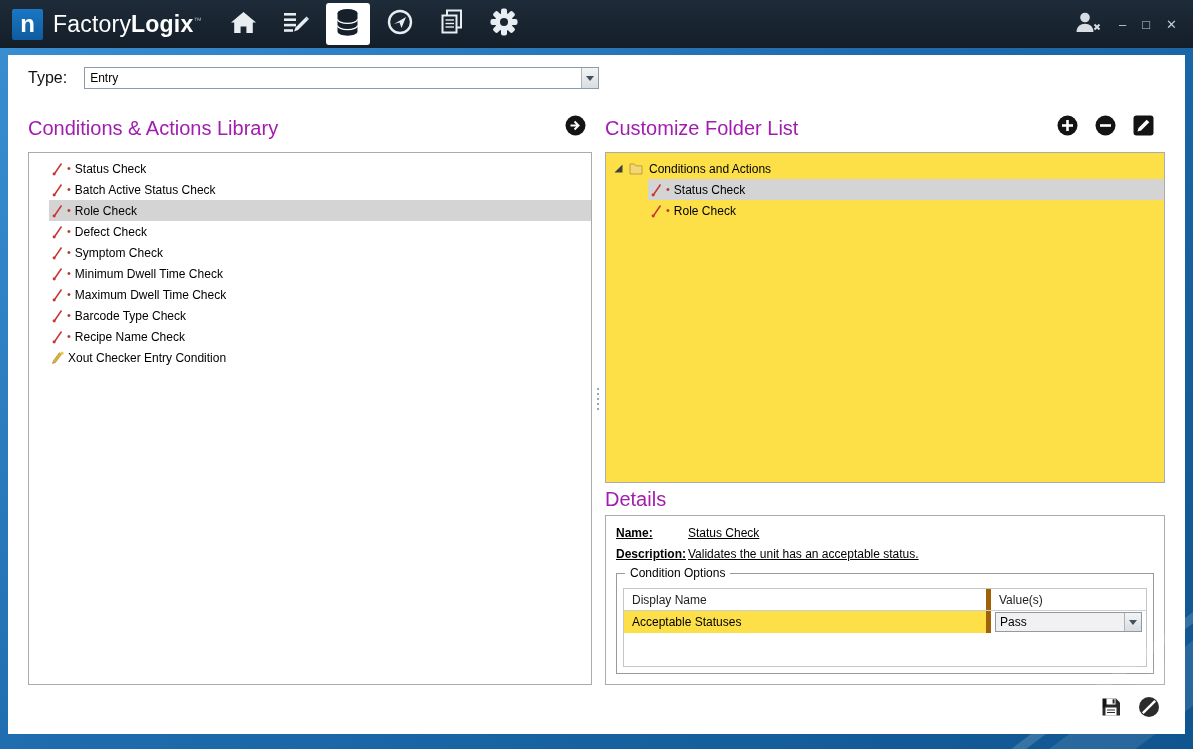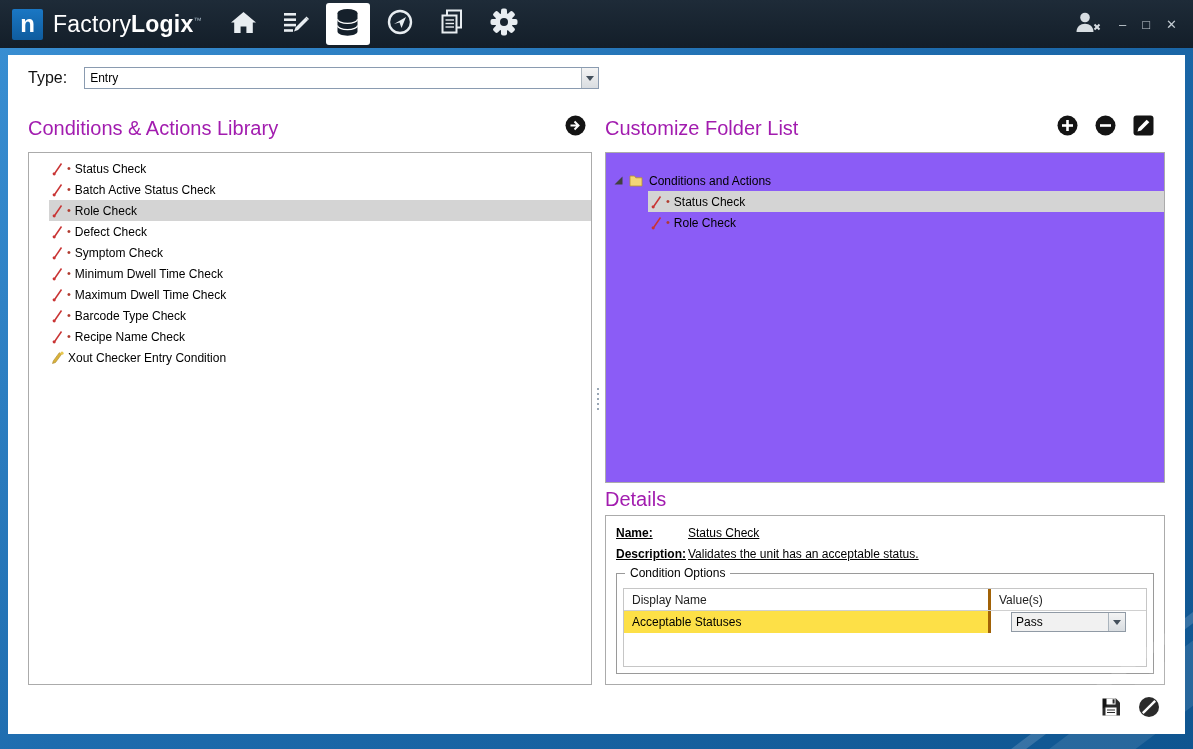--- a/index.html
+++ b/index.html
@@ -81,21 +81,21 @@
   .lb-row {
     height:21px; display:flex; align-items:center; margin-left:20px;
     font-size:12px; color:#000; cursor:pointer; padding-left:2px;
   }
   .lb-row.selected { background:#d4d4d4; }
   .cicon { width:13px; display:flex; justify-content:center; align-items:center; }
   .bullet { color:#b03a2e; font-size:11px; margin:0 4px 0 3px; line-height:1; }
   .bullet::before { content:"•"; }
   .treebox {
     position:absolute; left:597px; top:97px; width:560px; height:331px;
-    border:1px solid #ababab; background:#8b5cf6; padding-top:17px; overflow:hidden;
+    border:1px solid #ababab; background:#fde047; padding-top:5px; overflow:hidden;
   }
   .tree-root { height:21px; display:flex; align-items:center; padding-left:8px; font-size:12px; color:#000; cursor:pointer; }
   .expander { display:flex; margin-right:6px; cursor:pointer; }
   .folder { display:flex; margin-right:6px; }
   .tree-child {
     height:21px; display:flex; align-items:center; margin-left:42px;
     font-size:12px; color:#000; cursor:pointer; padding-left:2px;
   }
   .tree-child.selected { background:#d4d4d4; }
   .grip { position:absolute; left:589px; top:333px; display:flex; flex-direction:column; gap:3px; align-items:center; cursor:col-resize; }
@@ -104,25 +104,25 @@
   .details-box {
     position:absolute; left:597px; top:460px; width:560px; height:170px;
     border:1px solid #ababab; background:#fff; padding:10px;text-decoration:underline;
   }
   .kv { display:flex; font-size:12px; margin-bottom:7px; color:#000; }
   .kv .k { width:72px; font-weight:700; }
   .groupbox { position:absolute; left:10px; right:10px; top:57px; bottom:10px; border:1px solid #9a9a9a; }
   .legend { position:absolute; top:-8px; left:8px; background:#fff; padding:0 5px; font-size:12px; color:#000; }
   .grid { position:absolute; left:6px; right:6px; top:14px; bottom:6px; border:1px solid #c6c6c6; background:#fff; }
   .grid-head { height:22px; display:flex; border-bottom:1px solid #d0d0d0; font-size:12px; color:#222; }
-  .gcol1 { flex:1; display:flex; align-items:center; padding-left:8px; border-right:3px solid #a16207; }
+  .gcol1 { flex:1; display:flex; align-items:center; padding-left:8px; border-right:5px solid #a16207; }
   .gcol2 { width:155px; display:flex; align-items:center; padding-left:8px; }
   .grid-row { height:22px; display:flex; font-size:12px; color:#000; }
   .grid-row .gcol1 { background:#fde047; cursor:pointer; }
-  .grid-row .gcol2 { padding:1px 20px; }
+  .grid-row .gcol2 { padding:1px 4px; }
   .vcombo {
     width:100%; height:20px; border:1px solid #909aa5; background:#f1f1f1;
     display:flex; align-items:stretch; cursor:pointer;
   }
   .vcombo .combo-text { padding-left:4px; }
   .actions { position:absolute; right:25px; top:641px; display:flex; gap:16px; align-items:center; }
   .actions .act { cursor:pointer; width:22px; height:22px; }
 </style>
 </head>
 <body>

